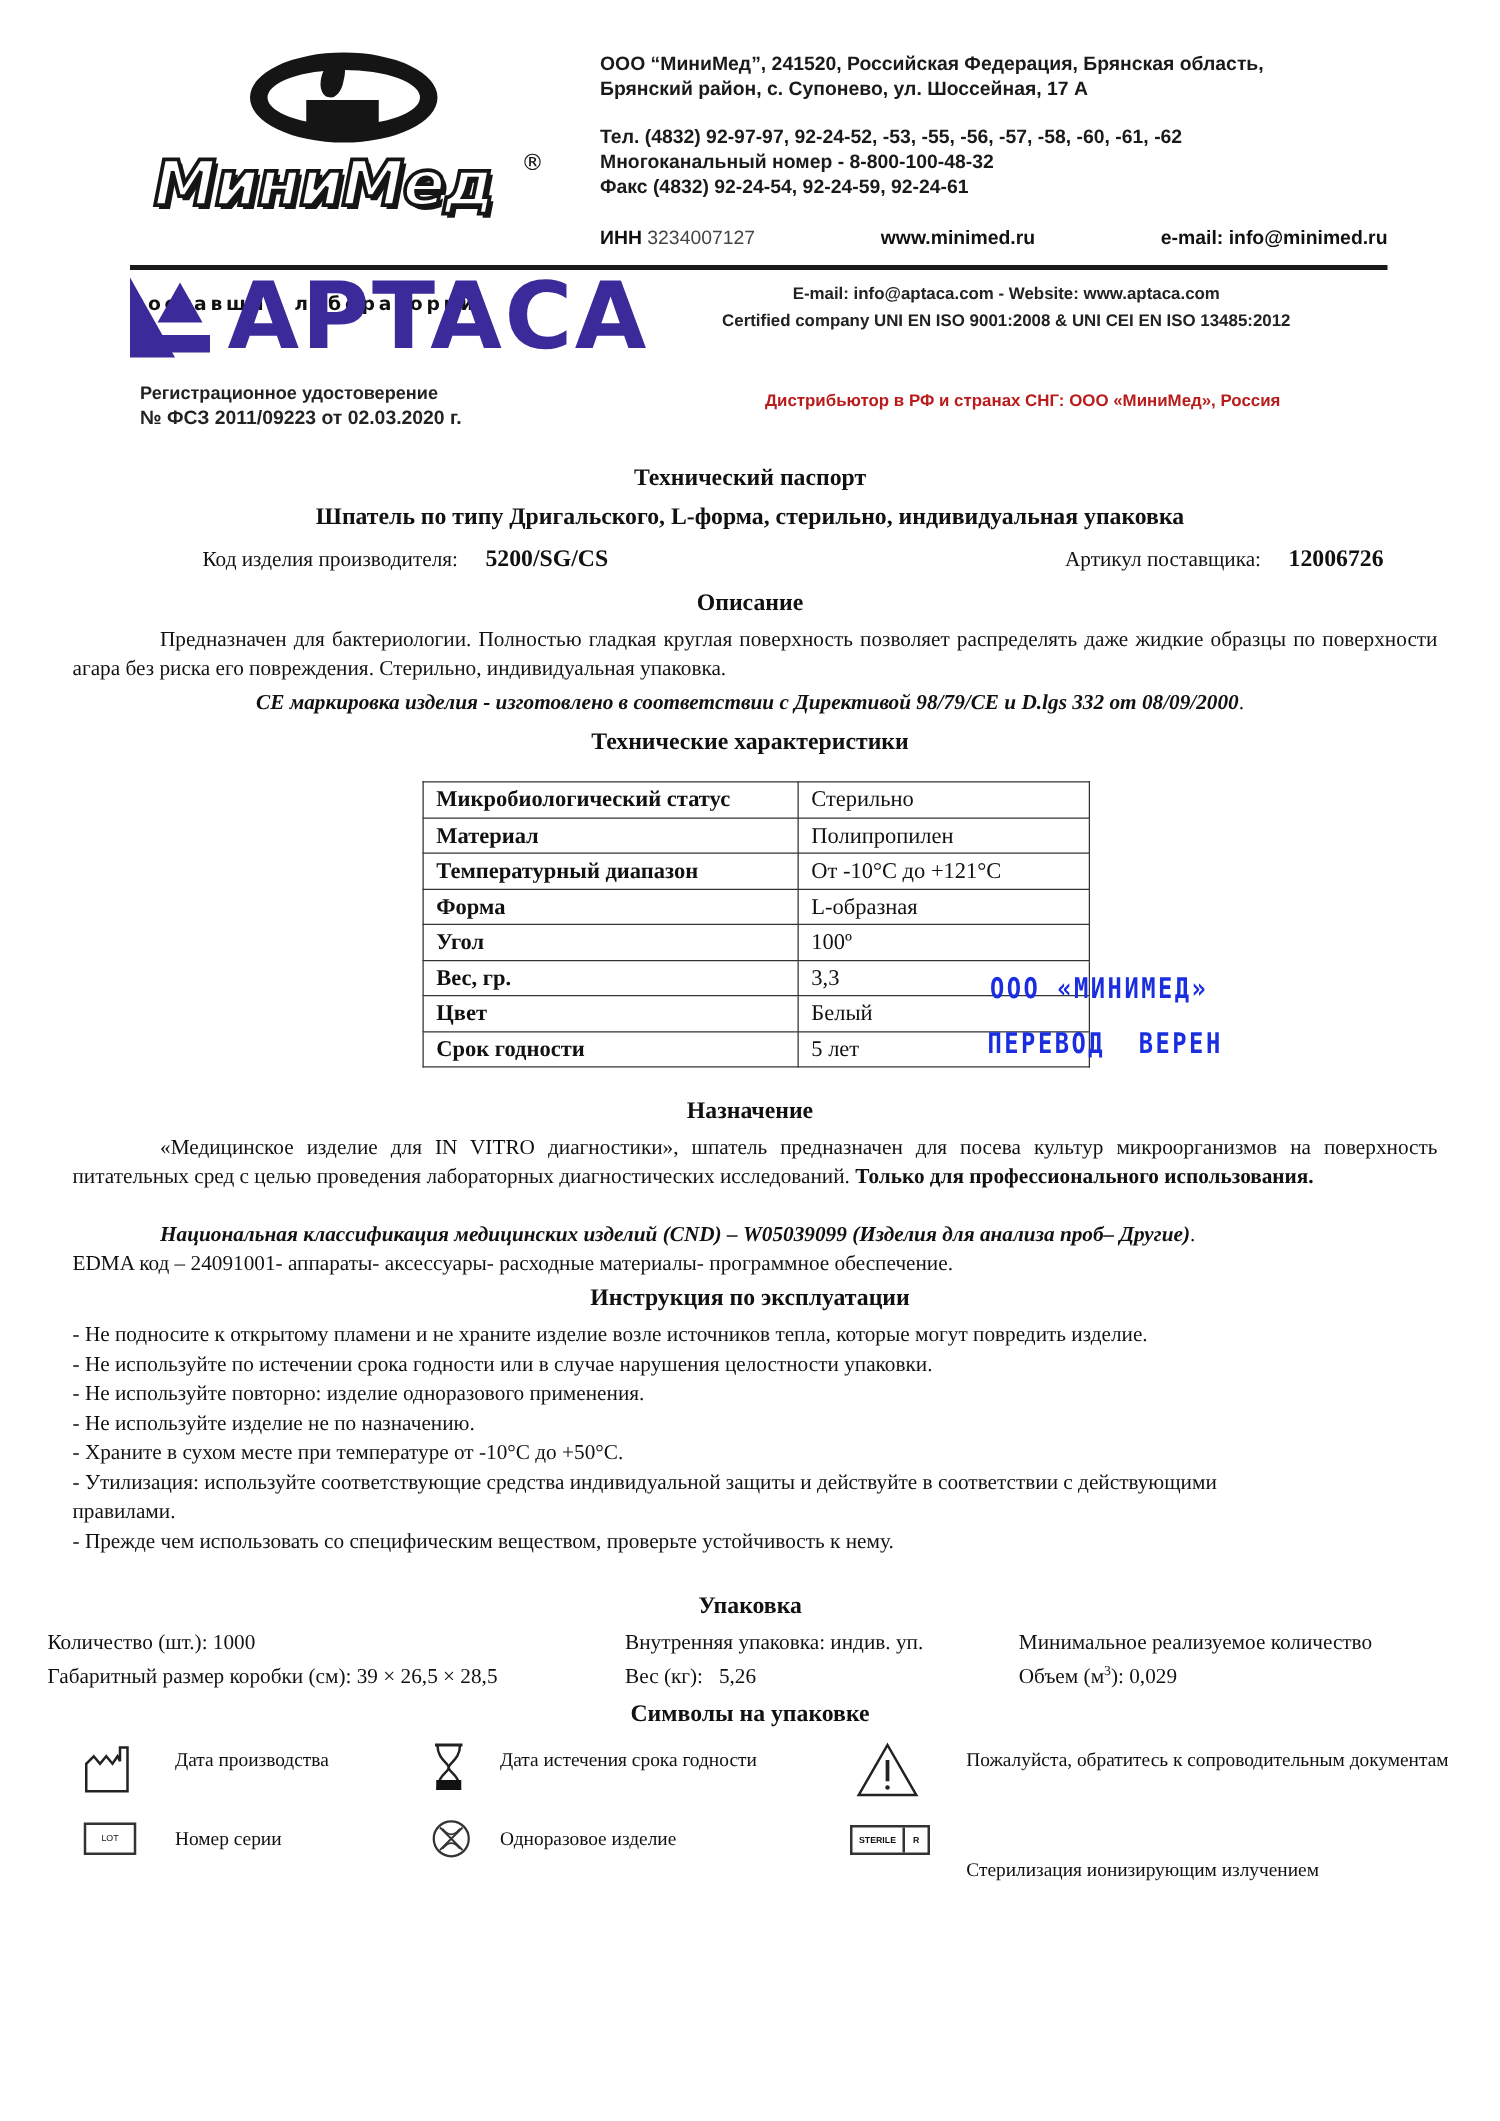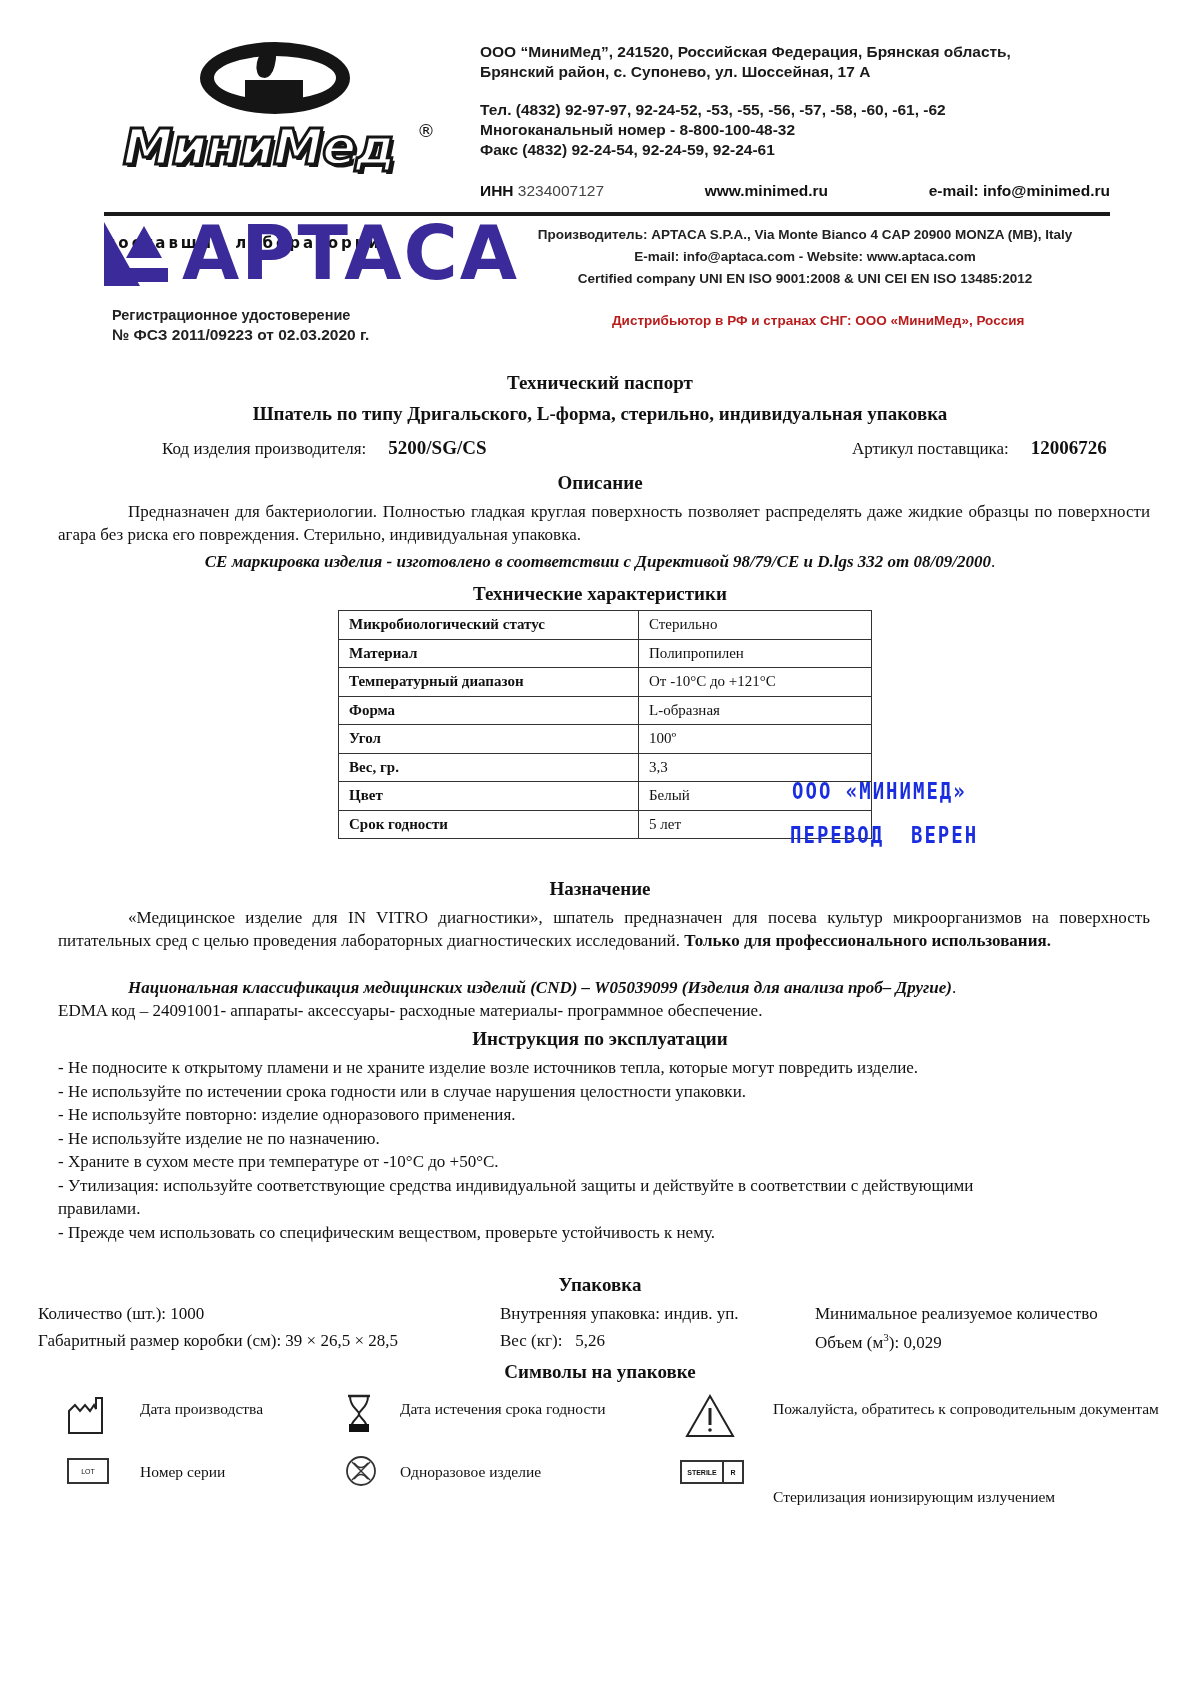--- a/index.html
+++ b/index.html
@@ -37,21 +37,21 @@
   
   .center { position: absolute; left: 0; width: 1200px; text-align: center; }
   .h-title { top: 372px; font-size: 19px; font-weight: bold; }
   .h-sub { top: 403px; font-size: 19px; font-weight: bold; }
   .code-row { position: absolute; top: 437px; font-size: 17px; margin-left: 44px; }
   .code-row b { font-size: 19px; margin-left: 22px; }
   .sec { font-size: 19px; font-weight: bold; }
   .para { position: absolute; left: 58px; width: 1092px; font-size: 17px; line-height: 23px; text-align: justify; }
   .indent { text-indent: 70px; }
 
-  .spec { position: absolute; left: 338px; top: 610px; border-collapse: collapse; font-size: 15px; }
+  .spec { position: absolute; left: 338px; top: 625px; border-collapse: collapse; font-size: 18px; }
   .spec td { border: 1.5px solid #333; height: 28.5px; padding: 0 10px; }
   .spec td.k { width: 300px; font-weight: bold; }
   .spec td.v { width: 233px; margin-top: 30px; }
 
   .stamp { position: absolute; font-family: "DejaVu Sans Mono", monospace; font-weight: bold; color: #1a2ee0; font-size: 19px; letter-spacing: 2px; transform: scaleY(1.2); }
 
   .list { position: absolute; left: 58px; width: 1092px; font-size: 17px; line-height: 23.5px; }
 
   .pack { position: absolute; font-size: 17px; }
 
@@ -88,21 +88,20 @@
 <div class="rule"></div>
 
 <div class="aptaca">
   <div class="aptaca-mark"></div>
   <div class="aptaca-mark2"></div>
   <div class="aptaca-bar"></div>
   <div class="aptaca-word">APTACA</div>
 </div>
 
 <div class="manuf hdr-sans">
-  <div>Производитель: APTACA S.P.A., Via Monte Bianco 4 CAP 20900 MONZA (MB), Italy</div>
   <div>E-mail: info@aptaca.com - Website: www.aptaca.com</div>
   <div>Certified company UNI EN ISO 9001:2008 &amp; UNI CEI EN ISO 13485:2012</div>
 </div>
 
 <div class="reg hdr-sans">
   <div>Регистрационное удостоверение</div>
   <div class="reg-num">№ ФСЗ 2011/09223 от 02.03.2020 г.</div>
 </div>
 
 <div class="distrib hdr-sans">Дистрибьютор в РФ и странах СНГ: ООО «МиниМед», Россия</div>

